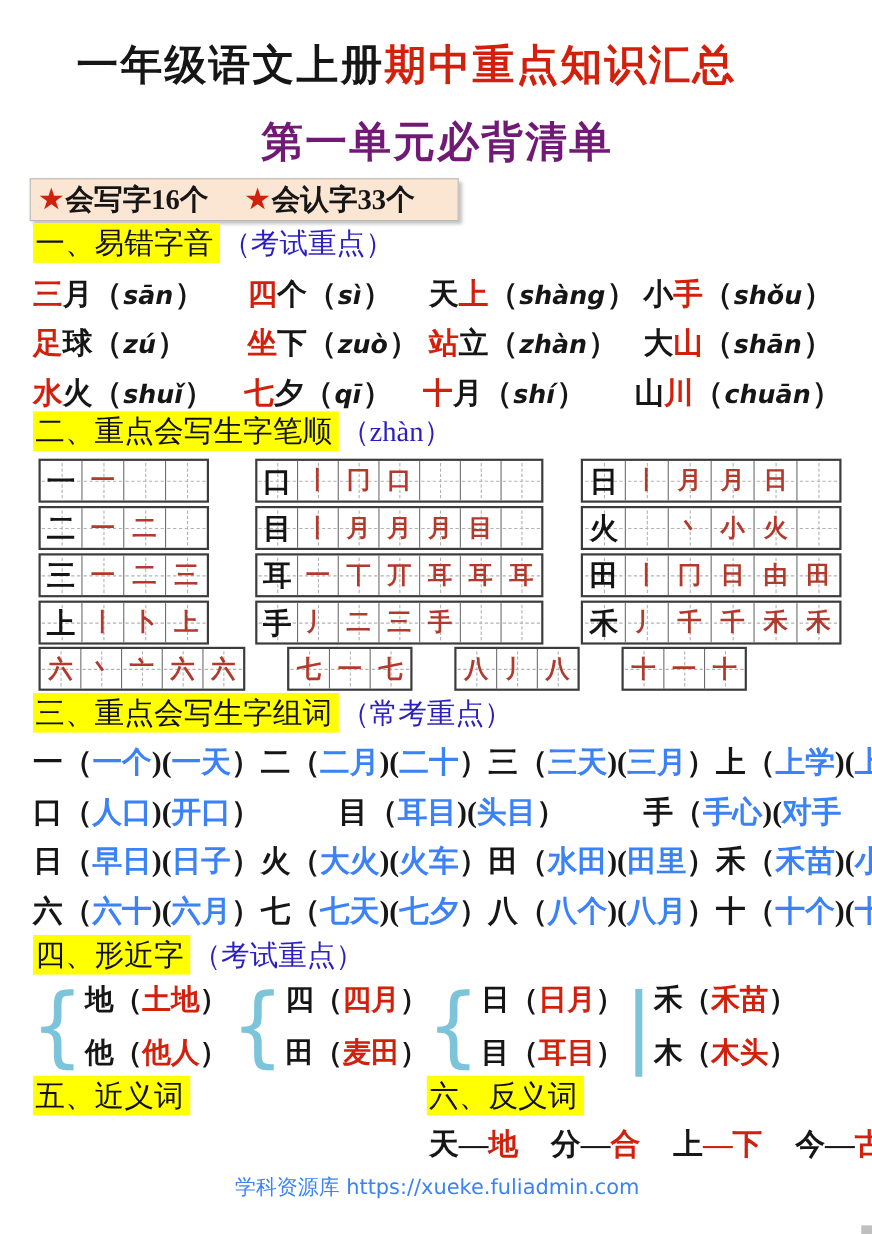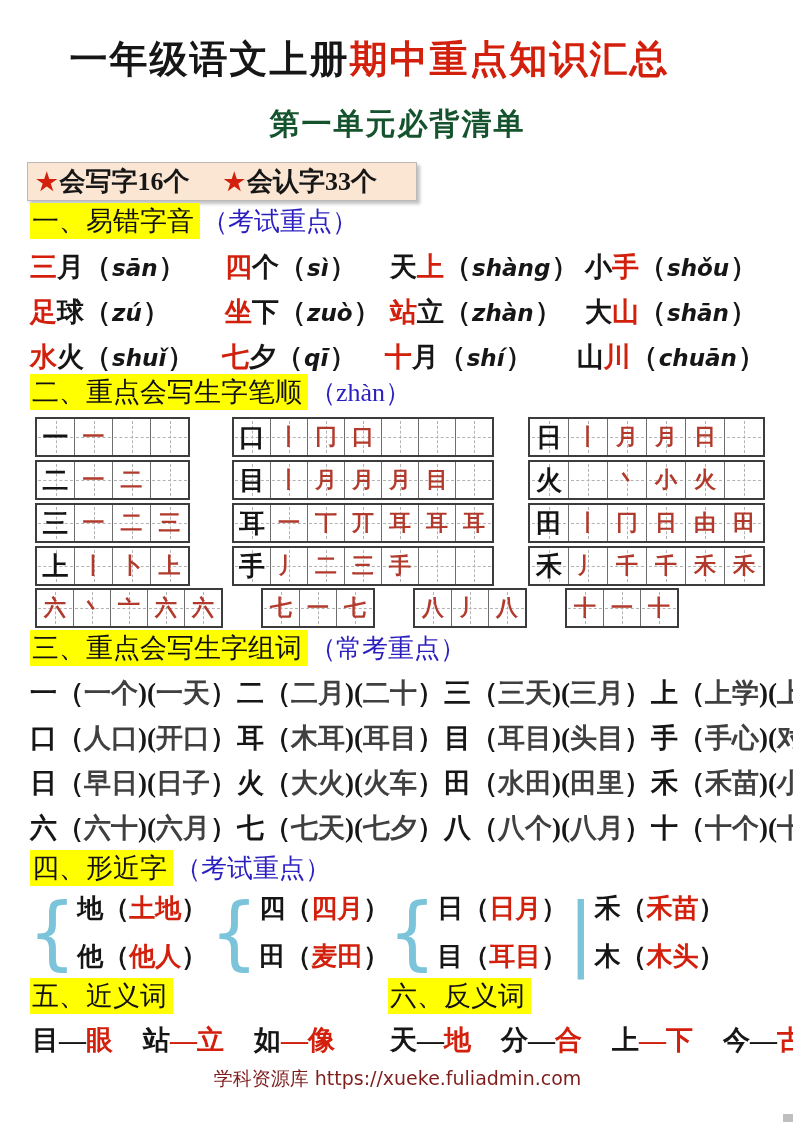--- a/index.html
+++ b/index.html
@@ -8,21 +8,21 @@
     background:#ffffff; overflow:hidden;
     font-family:"Liberation Serif","DejaVu Serif",serif; color:#161616;
   }
   .abs{position:absolute; left:30px; right:28px;}
   .red{color:#d2200c;}
   .ink{color:#161616;}
 
   
   .title{top:34px; text-align:center; font-size:38px; font-weight:bold; letter-spacing:2px; transform:translateX(-28px); white-space:nowrap;}
   .title .t-red{color:#d2200c;}
-  .subtitle{top:104px; text-align:center; font-size:30px; font-weight:bold; color:#14532d; letter-spacing:2px;}
+  .subtitle{top:104px; text-align:center; font-size:38px; font-weight:bold; color:#701a75; letter-spacing:2px;}
 
   
   .badge{
     position:absolute; left:27px; top:162px; width:372px; height:37px;
     background:#fbe5d3; border:1px solid #b9b9b9;
     box-shadow:3px 3px 3px rgba(120,120,120,.45);
     display:flex; align-items:center; gap:34px; padding:0 8px;
     font-size:26px; font-weight:bold; white-space:nowrap;
   }
   .badge .star{color:#d2200c; font-size:24px; margin-right:2px;}
@@ -49,36 +49,36 @@
   .cell:last-child{border-right:none;}
   .cell::before{content:""; position:absolute; left:4%; right:4%; top:50%; border-top:1px dashed #b3b3b3;}
   .cell::after{content:""; position:absolute; top:6%; bottom:6%; left:50%; border-left:1px dashed #b3b3b3;}
   .g-main{position:relative; z-index:1; font-size:26px; font-weight:bold; color:#141414;}
   .g-stroke{position:relative; z-index:1; font-size:22px; font-weight:bold; color:#b23a2c;}
   .gbottom{position:absolute; left:35px; top:588px; display:flex;}
   .gbottom .sgrid{margin-right:38px;}
 
   
   .w-line{display:flex; justify-content:space-between; height:45px; align-items:center; font-size:27px; font-weight:bold; white-space:nowrap;}
-  .w-group .wd{color:#404040;}
+  .w-group .wd{color:#3b82f6;}
 
   
   .pair{position:absolute; display:flex; align-items:center;}
   .brace{color:#7cc4da; font-size:76px; font-weight:400; line-height:78px; transform:scaleY(1.05); margin-right:1px; font-family:"DejaVu Sans",sans-serif;}
   .pair-col{display:flex; flex-direction:column; gap:13px; font-size:26px; font-weight:bold; white-space:nowrap;}
   .pair-row .wd{color:#d2200c;}
 
   
   .sa-line{position:absolute; top:1022px; font-size:27px; font-weight:bold; white-space:nowrap;}
   .sa-item{margin-right:30px;}
   .dash-k{color:#161616;} .dash-r{color:#d2200c;}
   .sa-item .b{color:#d2200c;}
 
   
-  .footer{top:1066px; text-align:center; font-size:19px; color:#7f1d1d; font-family:"DejaVu Sans","Liberation Sans",sans-serif;}
+  .footer{top:1066px; text-align:center; font-size:19px; color:#3b82f6; font-family:"DejaVu Sans","Liberation Sans",sans-serif;}
 
   
   .corner{position:absolute; right:0; bottom:0; width:10px; height:8px; background:#bfbfbf;}
 </style>
 </head>
 <body>
 
 <div class="page">
 
   <div class="abs title">
@@ -396,21 +396,20 @@
 
   <div class="abs" style="top:670px" id="wordlines">
       <div class="w-line">
         <span class="w-group"><span class="ink">一</span><span class="ink">（</span><span class="wd">一个</span><span class="ink">)(</span><span class="wd">一天</span><span class="ink">）</span></span>
         <span class="w-group"><span class="ink">二</span><span class="ink">（</span><span class="wd">二月</span><span class="ink">)(</span><span class="wd">二十</span><span class="ink">）</span></span>
         <span class="w-group"><span class="ink">三</span><span class="ink">（</span><span class="wd">三天</span><span class="ink">)(</span><span class="wd">三月</span><span class="ink">）</span></span>
         <span class="w-group"><span class="ink">上</span><span class="ink">（</span><span class="wd">上学</span><span class="ink">)(</span><span class="wd">上衣</span></span>
       </div>
       <div class="w-line">
         <span class="w-group"><span class="ink">口</span><span class="ink">（</span><span class="wd">人口</span><span class="ink">)(</span><span class="wd">开口</span><span class="ink">）</span></span>
-        <span class="w-group"><span class="ink">耳</span><span class="ink">（</span><span class="wd">木耳</span><span class="ink">)(</span><span class="wd">耳目</span><span class="ink">）</span></span>
         <span class="w-group"><span class="ink">目</span><span class="ink">（</span><span class="wd">耳目</span><span class="ink">)(</span><span class="wd">头目</span><span class="ink">）</span></span>
         <span class="w-group"><span class="ink">手</span><span class="ink">（</span><span class="wd">手心</span><span class="ink">)(</span><span class="wd">对手</span></span>
       </div>
       <div class="w-line">
         <span class="w-group"><span class="ink">日</span><span class="ink">（</span><span class="wd">早日</span><span class="ink">)(</span><span class="wd">日子</span><span class="ink">）</span></span>
         <span class="w-group"><span class="ink">火</span><span class="ink">（</span><span class="wd">大火</span><span class="ink">)(</span><span class="wd">火车</span><span class="ink">）</span></span>
         <span class="w-group"><span class="ink">田</span><span class="ink">（</span><span class="wd">水田</span><span class="ink">)(</span><span class="wd">田里</span><span class="ink">）</span></span>
         <span class="w-group"><span class="ink">禾</span><span class="ink">（</span><span class="wd">禾苗</span><span class="ink">)(</span><span class="wd">小禾</span></span>
       </div>
       <div class="w-line">
@@ -456,19 +455,18 @@
       </div>
     </div>
 
   <div class="abs sec-head" style="top:978px; left:30px; right:auto">
     <span class="hl">五、近义词</span>
   </div>
   <div class="abs sec-head" style="top:978px; left:388px; right:auto">
     <span class="hl">六、反义词</span>
   </div>
 
-  <div class="sa-line" style="left:32px" id="synline"><span class="sa-item"><span class="ink">目</span><span class="dash-k">—</span><span class="b">眼</span></span><span class="sa-item"><span class="ink">站</span><span class="dash-r">—</span><span class="b">立</span></span><span class="sa-item"><span class="ink">如</span><span class="dash-r">—</span><span class="b">像</span></span></div>
   <div class="sa-line" style="left:390px" id="antline"><span class="sa-item"><span class="ink">天</span><span class="dash-k">—</span><span class="b">地</span></span><span class="sa-item"><span class="ink">分</span><span class="dash-k">—</span><span class="b">合</span></span><span class="sa-item"><span class="ink">上</span><span class="dash-r">—</span><span class="b">下</span></span><span class="sa-item"><span class="ink">今</span><span class="dash-k">—</span><span class="b">古</span></span></div>
 
   <div class="abs footer">学科资源库 https://xueke.fuliadmin.com</div>
 
   <div class="corner"></div>
 </div>
 
 </body></html>

